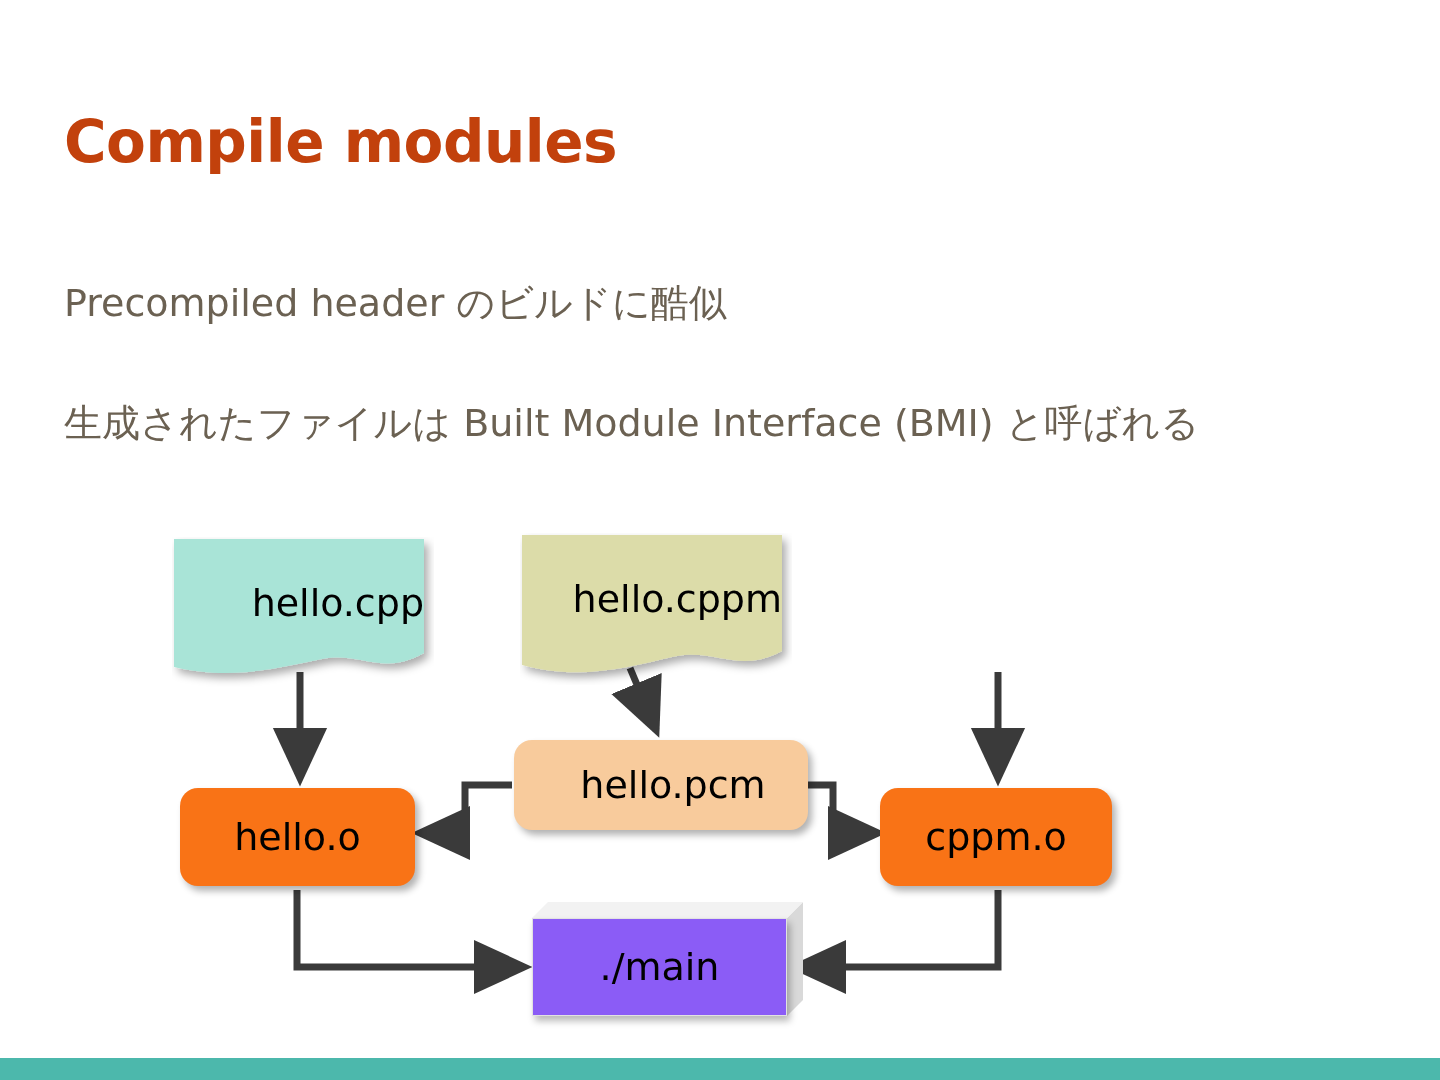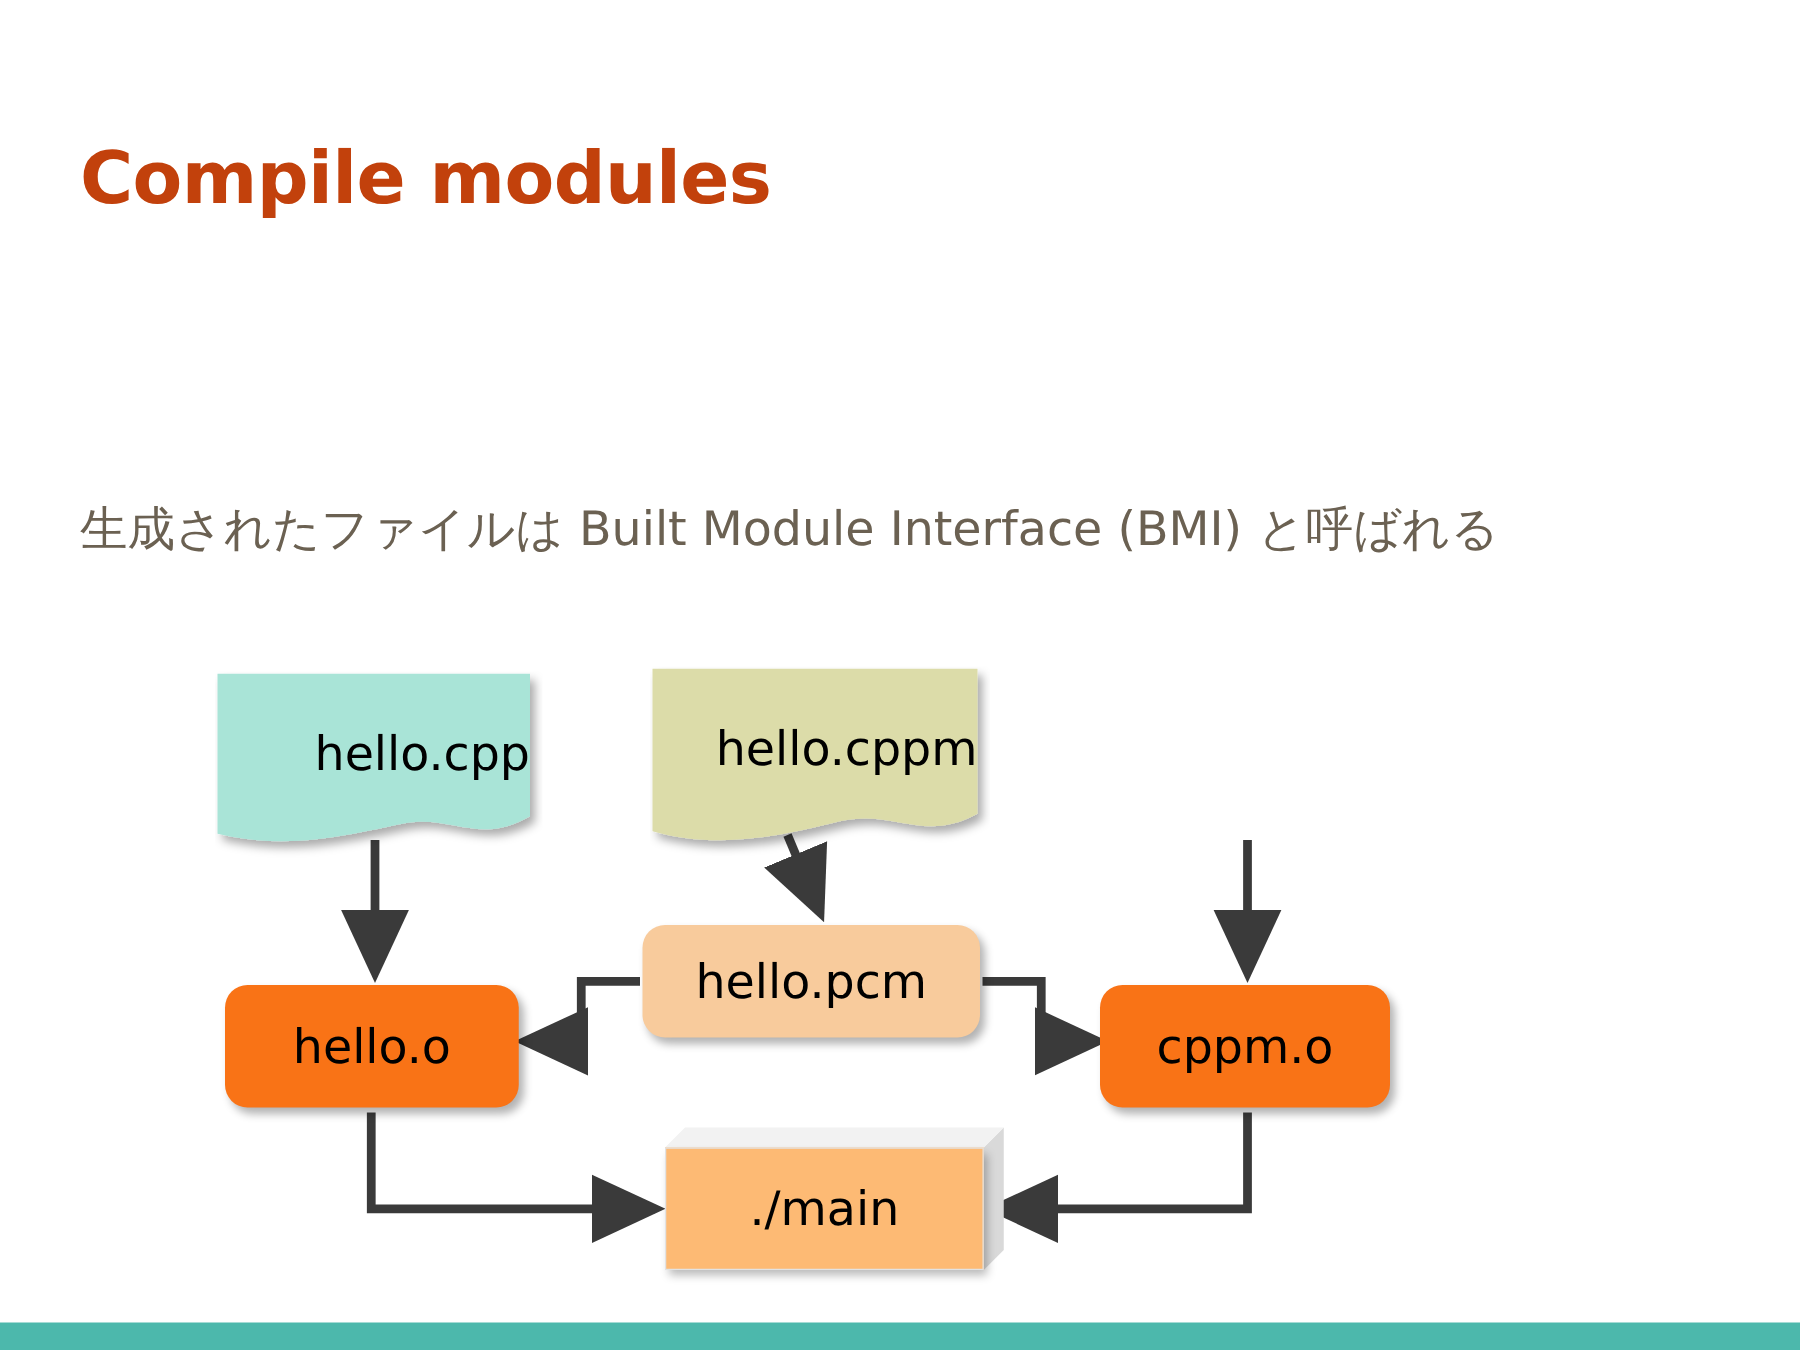--- a/index.html
+++ b/index.html
@@ -95,21 +95,21 @@
   .rrect-node.white { background: #f97316; }
   .rrect-node.orange { background: #F8CB9C; }
 
   
   .box3d-node { }
   .box3d-node .box3d-face {
     position: absolute;
     left: 0; top: 0;
     width: 100%;
     height: 100%;
-    background: #fdba74;
+    background: #8b5cf6;
     border: 1px solid #E2E2E2;
     box-shadow: 3px 5px 7px rgba(0,0,0,0.28);
     box-sizing: border-box;
     display: flex;
     align-items: center;
     justify-content: center;
   }
   .box3d-node .box3d-top {
     position: absolute;
     left: 0; top: -16px;
@@ -134,20 +134,21 @@
     font-size: 38px;
   }
 </style>
 </head>
 <body>
 
 <div class="slide">
 
   <div class="slide-title">Compile modules</div>
 
+  <div class="body-line l1">Precompiled header のビルドに酷似</div>
   <div class="body-line l2">生成されたファイルは Built Module Interface (BMI) と呼ばれる</div>
 
   <div class="diagram">
     <svg width="1440" height="1080" viewBox="0 0 1440 1080" xmlns="http://www.w3.org/2000/svg">
       <defs>
         <marker id="arrowhead" markerWidth="9" markerHeight="9" refX="7.2" refY="4.5" orient="auto" markerUnits="strokeWidth">
           <path d="M0,0.6 L8.4,4.5 L0,8.4 z" fill="#3A3A3A"></path>
         </marker>
         <filter id="nodeShadow" x="-30%" y="-30%" width="180%" height="180%">
           <feDropShadow dx="4" dy="5" stdDeviation="4" flood-color="#000000" flood-opacity="0.33"></feDropShadow>
@@ -191,21 +192,21 @@
       <defs>
         <filter id="nodeShadow3" x="-30%" y="-30%" width="180%" height="180%">
           <feDropShadow dx="4" dy="5" stdDeviation="4" flood-color="#000000" flood-opacity="0.33"></feDropShadow>
         </filter>
       </defs>
     </svg>
     <span class="doc-label">hello.cppm</span>
   </div>
 
 
-  <div class="node rrect-node orange" style="left:514px; top:740px; width:270px; height:90px;">
+  <div class="node rrect-node orange" style="left:514px; top:740px; width:270px; height:90px;padding-left:24px;">
     <span>hello.pcm</span>
   </div>
 
   <div class="node rrect-node white" style="left:180px; top:788px; width:235px; height:98px;">
     <span>hello.o</span>
   </div>
 
   <div class="node rrect-node white" style="left:880px; top:788px; width:232px; height:98px;">
     <span>cppm.o</span>
   </div>

